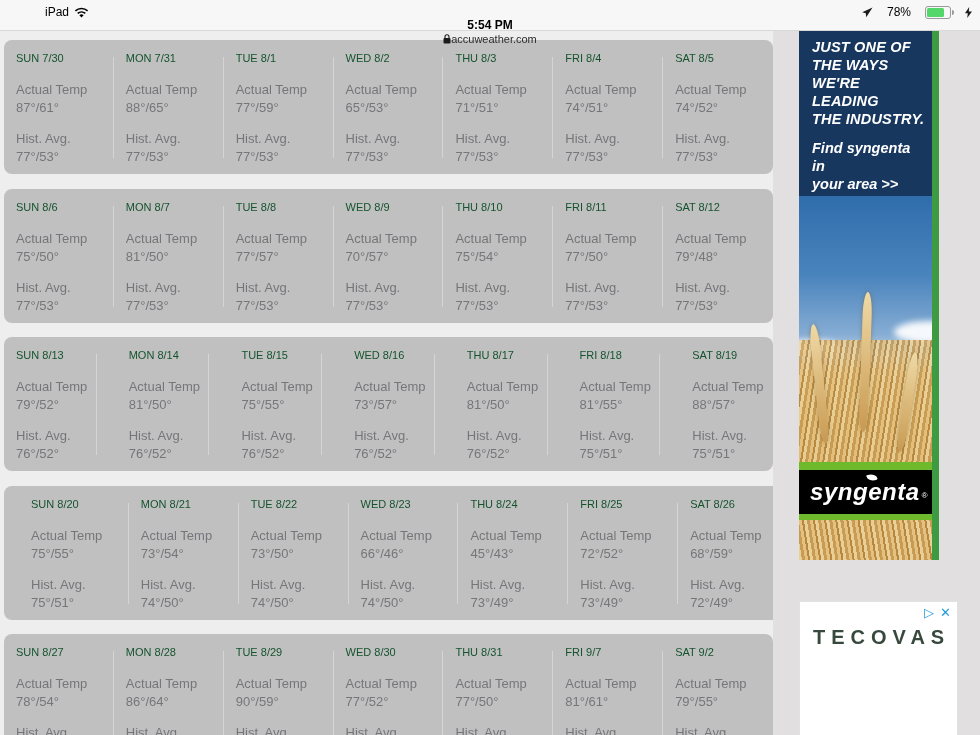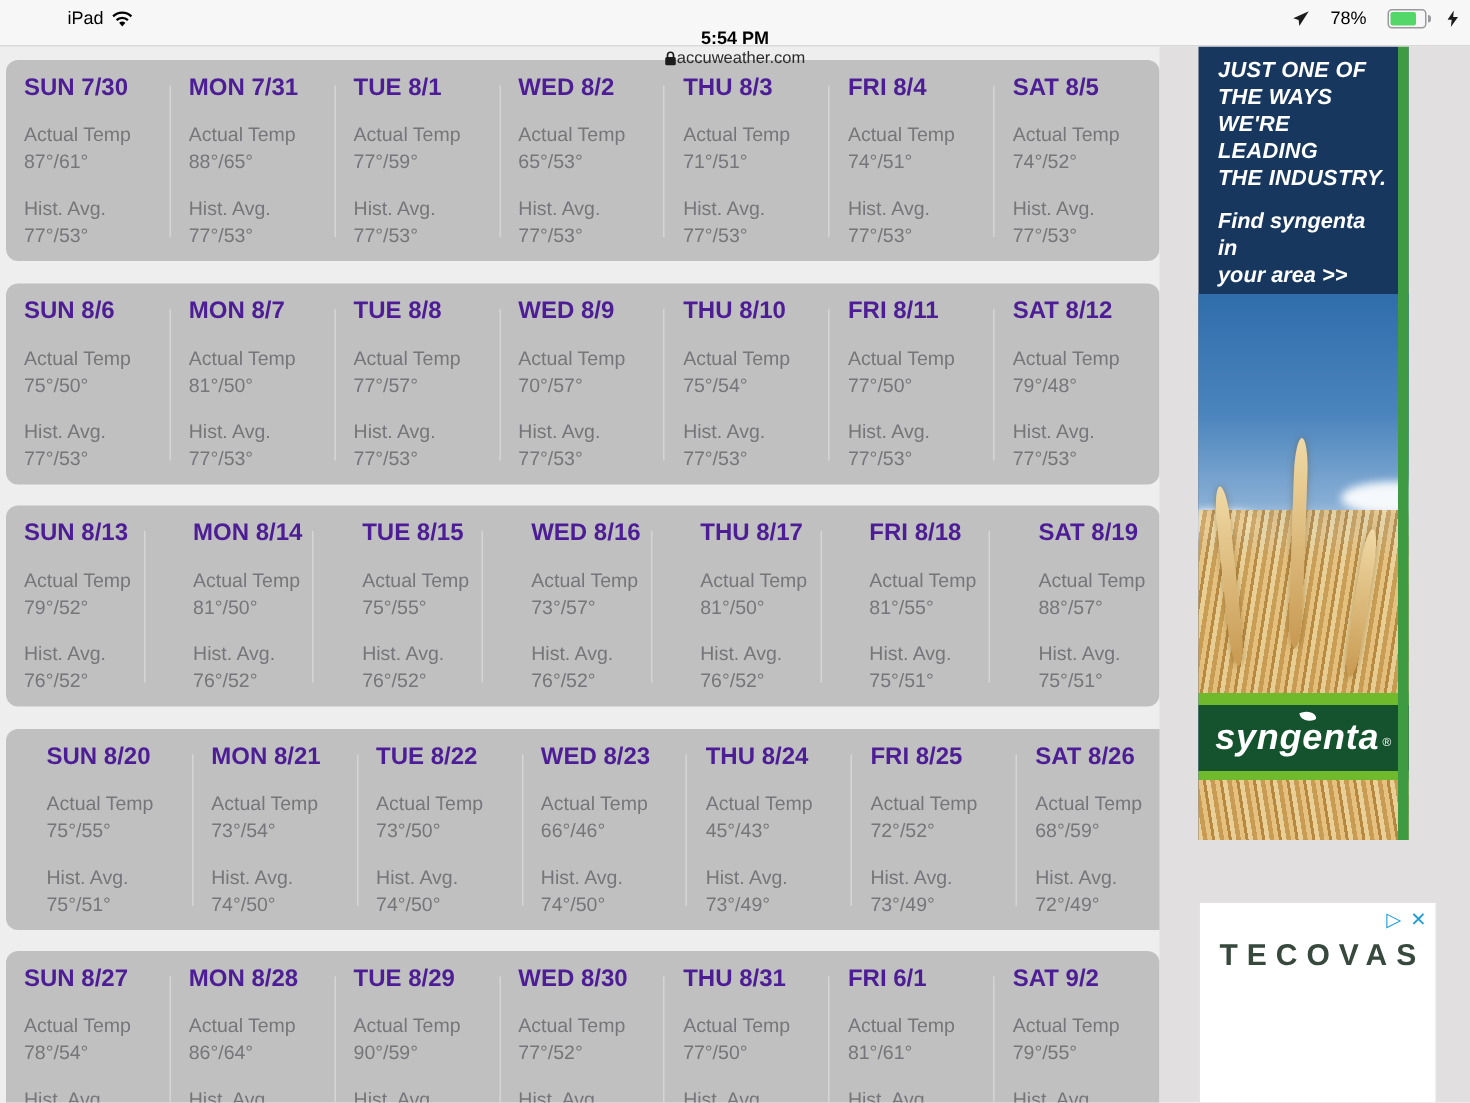--- a/index.html
+++ b/index.html
@@ -21,21 +21,21 @@
   .battery .fill{position:absolute;left:1px;top:1px;bottom:1px;width:17px;background:#53d769;border-radius:1.5px;}
   .battery .nub{position:absolute;right:-4px;top:3px;width:2.5px;height:5px;background:#9a9a9e;
                 border-radius:0 2px 2px 0;}
 
   
   .week{position:absolute;left:4px;width:769px;height:134px;background:#c1c0c1;
         border-radius:8px;display:grid;grid-template-columns:repeat(7,1fr);}
   .day{position:relative;padding:11px 4px 0 12px;font-size:13px;color:#76767a;line-height:15px;}
   .day:not(:last-child)::after{content:"";position:absolute;right:0;top:17px;bottom:16px;width:1px;
         background:#d6d5d6;}
-  .day-name{font-weight:bold;color:#4c1d95;font-size:16px;}
+  .day-name{font-weight:normal;color:#14532d;font-size:11px;}
   .lbl{margin-top:16px;}
   .val{margin-top:3px;}
 
   
   .rail{position:absolute;left:773px;top:30px;width:207px;height:705px;background:#e1dfe0;}
 
   
   .ad1{position:absolute;left:26px;top:0;width:140px;height:530px;background:#17375e;font-style:italic;}
   .ad1-edge{position:absolute;right:0;top:0;bottom:0;width:7px;background:#3f9b42;z-index:3;}
   .ad1-navy{height:166px;padding:8px 12px 0 13px;color:#fff;box-sizing:border-box;}
@@ -50,21 +50,21 @@
      background:linear-gradient(180deg,#2f6dab 0%,#4a84bd 30%,#86add4 52%,#c3d6e6 60%,#d9bd81 66%,#d8af63 80%,#cda053 100%);}
   .cloud{position:absolute;background:rgba(255,255,255,.92);border-radius:50%;filter:blur(3px);}
   .wheat{position:absolute;left:0;right:0;bottom:0;height:46%;opacity:.85;
      background:repeating-linear-gradient(99deg,#ecd49c 0 3px,#c69a52 3px 6px,#e7c382 6px 9px,#b2843d 9px 11px);}
   .wheat2{position:absolute;left:0;right:0;bottom:0;height:100%;opacity:.9;
      background:repeating-linear-gradient(81deg,#ecd49c 0 3px,#c69a52 3px 6px,#e7c382 6px 9px,#b2843d 9px 11px);}
   .stalk{position:absolute;width:9px;height:120px;background:linear-gradient(180deg,#f0d9a5,#c89a52);
          border-radius:5px/26px;box-shadow:0 0 4px rgba(120,85,30,.5);}
   .stripeA{height:8px;background:#6fb92c;}
   .stripeB{height:6px;background:#6fb92c;}
-  .ad1-syn{height:44px;background:#14532d;display:flex;align-items:center;justify-content:center;color:#fff;}
+  .ad1-syn{height:44px;background:#000000;display:flex;align-items:center;justify-content:center;color:#fff;}
   .syn-word{font-weight:bold;font-size:24px;letter-spacing:.5px;position:relative;}
   .syn-word::before{content:"";position:absolute;left:57px;top:-4px;width:10px;height:7px;background:#fff;
         border-radius:0 100% 20% 100%;transform:rotate(-16deg);}
   .syn-word sup{font-size:8px;vertical-align:2px;margin-left:2px;font-weight:normal;}
   .ad1-photo2{height:40px;position:relative;overflow:hidden;background:#d3a85e;}
 
   
   .ad2{position:absolute;left:27px;top:572px;width:157px;height:133px;background:#fff;
        box-shadow:0 0 0 1px #e3e2e3;}
   .ad2-brand{margin:24px 0 0 13px;font-weight:bold;font-size:20px;letter-spacing:6px;color:#37483d;}
@@ -354,21 +354,21 @@
         <div class="val"></div>
       </div>
       <div class="day">
         <div class="day-name">THU 8/31</div>
         <div class="lbl">Actual Temp</div>
         <div class="val">77°/50°</div>
         <div class="lbl">Hist. Avg.</div>
         <div class="val"></div>
       </div>
       <div class="day">
-        <div class="day-name">FRI 6/1</div>
+        <div class="day-name">FRI 9/7</div>
         <div class="lbl">Actual Temp</div>
         <div class="val">81°/61°</div>
         <div class="lbl">Hist. Avg.</div>
         <div class="val"></div>
       </div>
       <div class="day">
         <div class="day-name">SAT 9/2</div>
         <div class="lbl">Actual Temp</div>
         <div class="val">79°/55°</div>
         <div class="lbl">Hist. Avg.</div>

